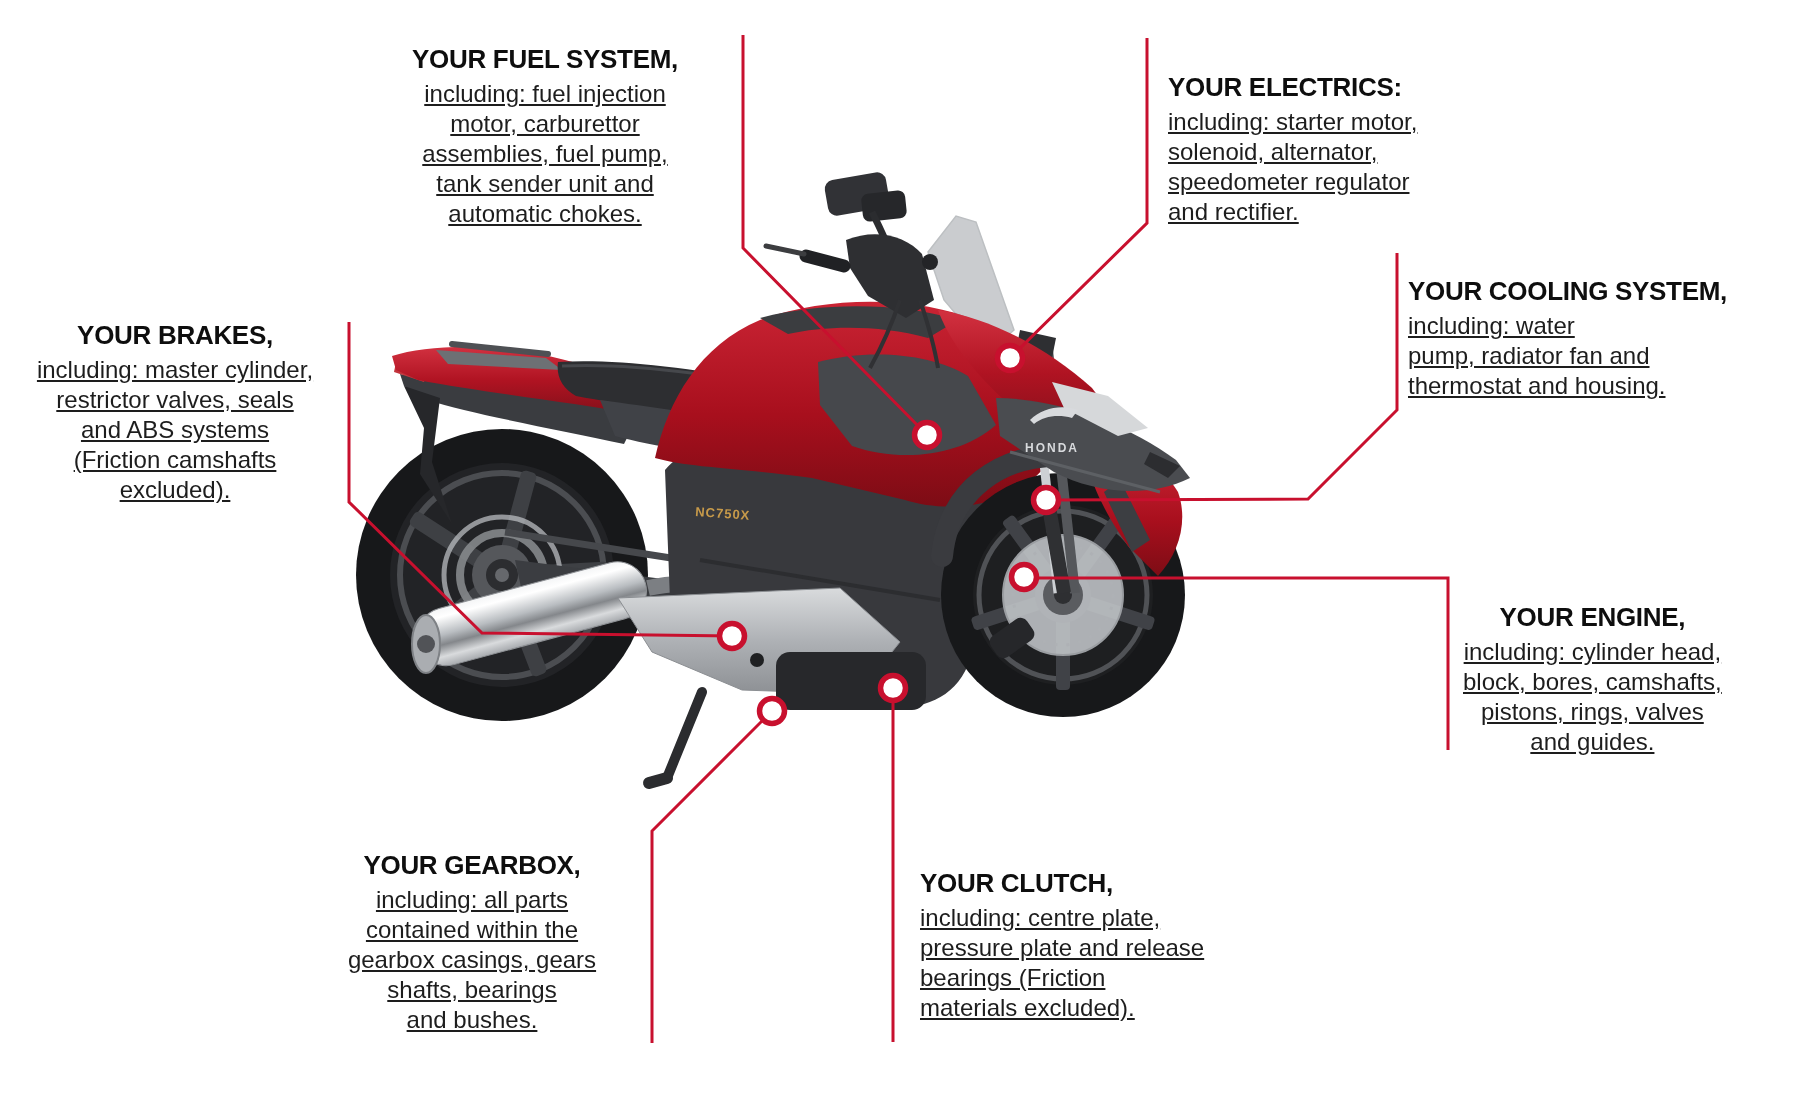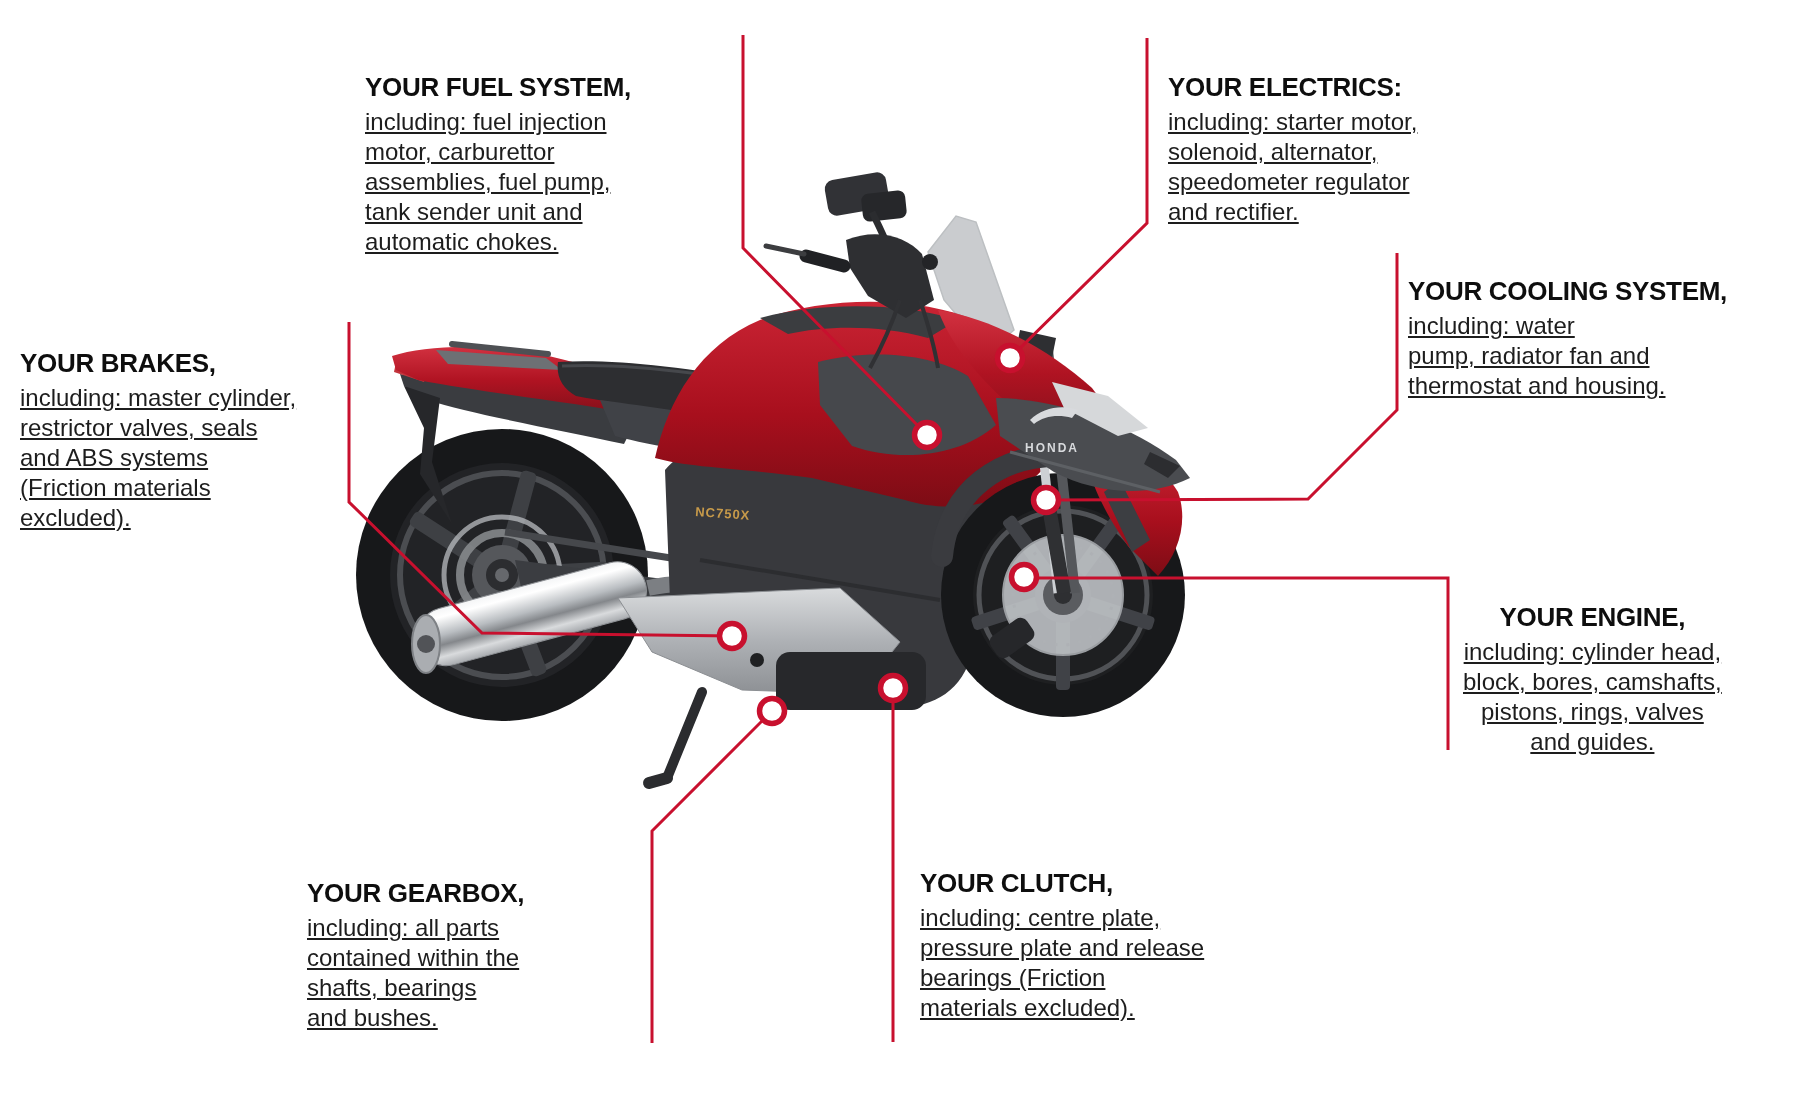--- a/index.html
+++ b/index.html
@@ -15,21 +15,21 @@
   }
   .bike-svg{position:absolute;left:0;top:0;width:1800px;height:1094px;}
   .callout{position:absolute;}
   .callout .title{
     font-weight:bold;font-size:26px;color:var(--title-text);
     margin:0 0 5px 0;line-height:30px;letter-spacing:-0.3px;white-space:nowrap;
   }
   .callout .line{
     font-size:24px;color:var(--body-text);line-height:30px;white-space:nowrap;text-decoration:underline;
   }
-  .align-right{text-align:left;margin-top:28px;}
+  .align-right{text-align:center;}
   .align-left{text-align:left;margin-top:16px;}
 </style>
 </head>
 <body>
 
 <div class="stage">
 
   <svg class="bike-svg" viewBox="0 0 1800 1094">
     <defs>
       <linearGradient id="chrome" x1="0" y1="0" x2="0" y2="1">
@@ -223,36 +223,37 @@
     <div class="line">including: water</div>
     <div class="line">pump, radiator fan and</div>
     <div class="line">thermostat and housing.</div>
   </div>
 
   <div class="callout align-right" style="left:20px;top:320px;width:310px;">
     <div class="title">YOUR BRAKES,</div>
     <div class="line">including: master cylinder,</div>
     <div class="line">restrictor valves, seals</div>
     <div class="line">and ABS systems</div>
-    <div class="line">(Friction materials</div>
+    <div class="line">(Friction camshafts</div>
     <div class="line">excluded).</div>
   </div>
 
   <div class="callout align-left" style="left:1463px;top:586px;text-align:center;">
     <div class="title">YOUR ENGINE,</div>
     <div class="line">including: cylinder head,</div>
     <div class="line">block, bores, camshafts,</div>
     <div class="line">pistons, rings, valves</div>
     <div class="line">and guides.</div>
   </div>
 
   <div class="callout align-right" style="left:307px;top:850px;width:330px;">
     <div class="title">YOUR GEARBOX,</div>
     <div class="line">including: all parts</div>
     <div class="line">contained within the</div>
+    <div class="line">gearbox casings, gears</div>
     <div class="line">shafts, bearings</div>
     <div class="line">and bushes.</div>
   </div>
 
   <div class="callout align-left" style="left:920px;top:852px;">
     <div class="title">YOUR CLUTCH,</div>
     <div class="line">including: centre plate,</div>
     <div class="line">pressure plate and release</div>
     <div class="line">bearings (Friction</div>
     <div class="line">materials excluded).</div>

